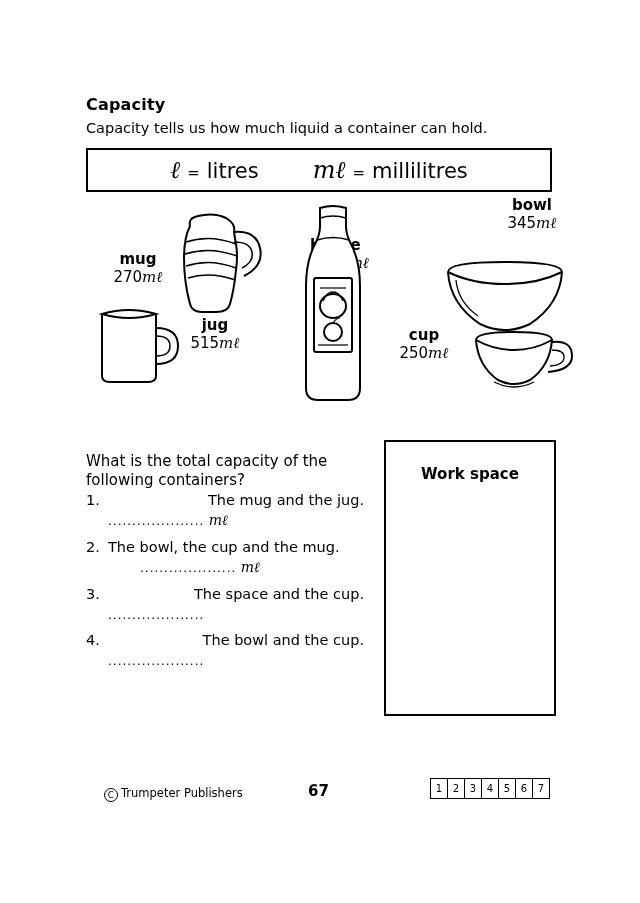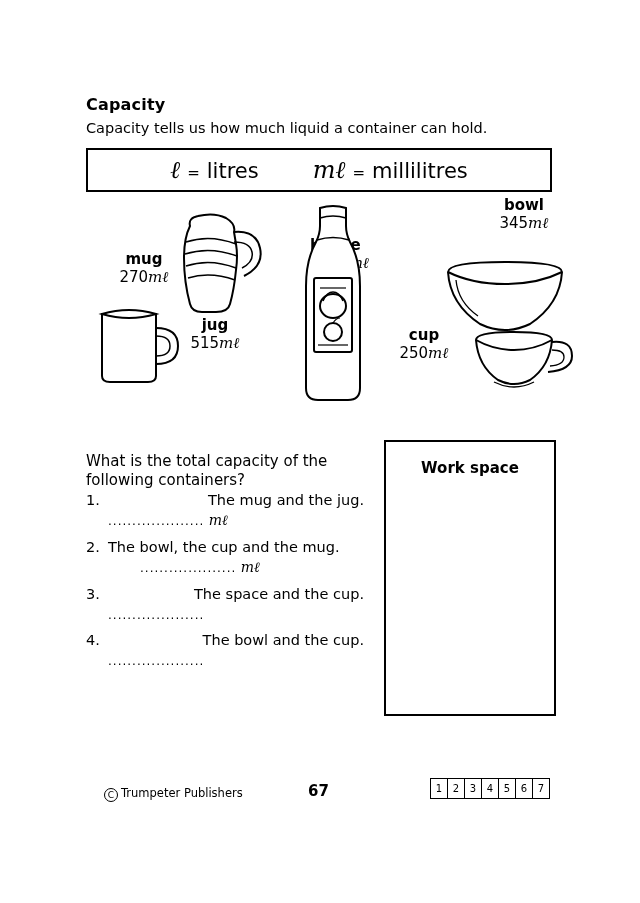--- a/index.html
+++ b/index.html
@@ -140,21 +140,21 @@
     top: 0;
     width: 172px;
     height: 276px;
     border: 2px solid #000;
     box-sizing: border-box;
   }
   .workspace-title {
     text-align: center;
     font-weight: bold;
     font-size: 15px;
-    margin-top: 17px;
+    margin-top: 23px;
   }
 
   
   .footer {
     position: absolute;
     left: 86px;
     top: 782px;
     width: 470px;
     height: 30px;
   }
@@ -217,21 +217,21 @@
       <div class="unit">
         <span class="sym">mℓ</span>
         <span class="eq">=</span>
         <span class="word">millilitres</span>
       </div>
     </div>
 
 
     <div class="pics">
 
-      <div class="lbl" style="left:14px; top:44px; width:88px;">
+      <div class="lbl" style="left:8px; top:44px; width:88px;">
         <span class="name">mug</span>
         <span class="val"><span>270</span><span class="mlx">mℓ</span></span>
       </div>
       <svg class="fig" style="left:2px; top:94px;" width="100" height="90" viewBox="0 0 100 90">
         <g fill="#fff" stroke="#000" stroke-width="2">
           <path d="M14,14 L14,76 Q14,82 22,82 L60,82 Q68,82 68,76 L68,14 Z"></path>
           <path d="M14,14 Q41,6 68,14 Q41,22 14,14 Z"></path>
           <path d="M68,28 Q90,28 90,46 Q90,64 68,64" fill="none"></path>
           <path d="M68,36 Q82,36 82,46 Q82,56 68,56" fill="none" stroke-width="1.5"></path>
         </g>
@@ -265,21 +265,21 @@
           <rect x="24" y="76" width="38" height="74" rx="2"></rect>
           <ellipse cx="43" cy="104" rx="13" ry="12" fill="#fff"></ellipse>
           <path d="M33,99 q4,-9 10,-9 q6,0 10,9" fill="none" stroke-width="1.5"></path>
           <path d="M30,86 h26" stroke-width="1.2" fill="none"></path>
           <circle cx="43" cy="130" r="9" fill="#fff"></circle>
           <path d="M43,121 q3,-5 7,-5" fill="none" stroke-width="1.2"></path>
           <path d="M28,143 h30" stroke-width="1.2" fill="none"></path>
         </g>
       </svg>
 
-      <div class="lbl" style="left:388px; top:-10px; width:100px;">
+      <div class="lbl" style="left:396px; top:-10px; width:100px;">
         <span class="name">bowl</span>
         <span class="val"><span>345</span><span class="mlx">mℓ</span></span>
       </div>
       <svg class="fig" style="left:356px; top:46px;" width="126" height="86" viewBox="0 0 126 86">
         <g fill="#fff" stroke="#000" stroke-width="2">
           <path d="M6,20 Q6,10 63,10 Q120,10 120,20 Q118,52 88,72 Q63,84 38,72 Q8,52 6,20 Z"></path>
           <path d="M6,20 Q30,32 63,32 Q96,32 120,20" fill="none"></path>
           <path d="M14,28 Q16,50 36,64" fill="none" stroke-width="1.3"></path>
         </g>
       </svg>

